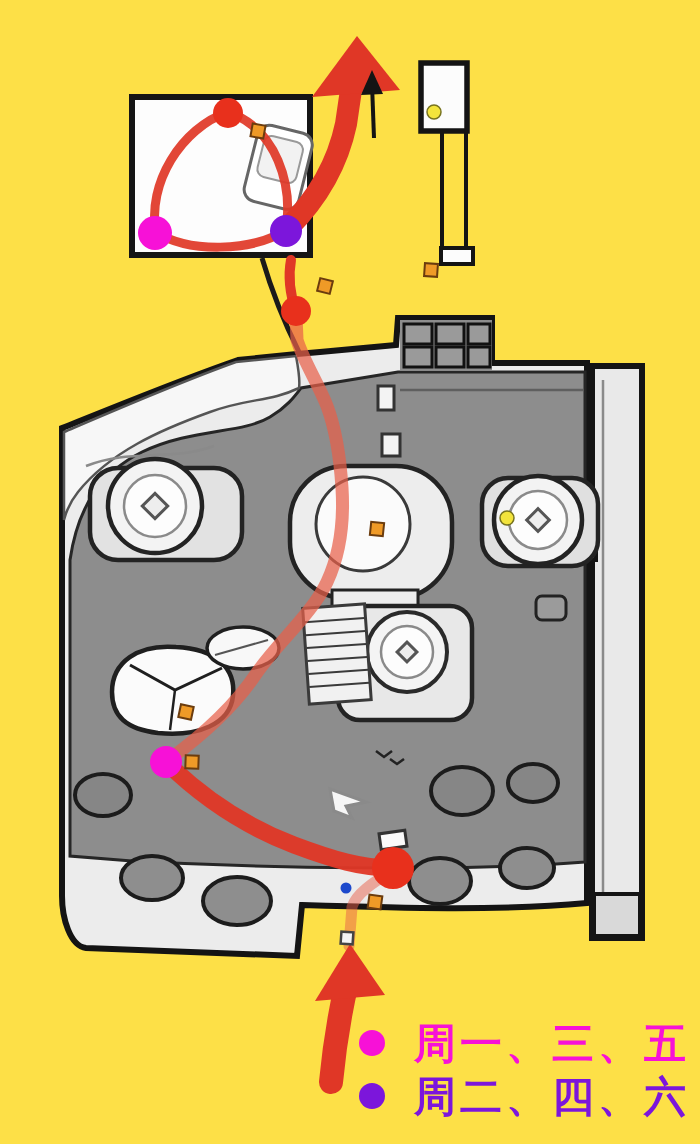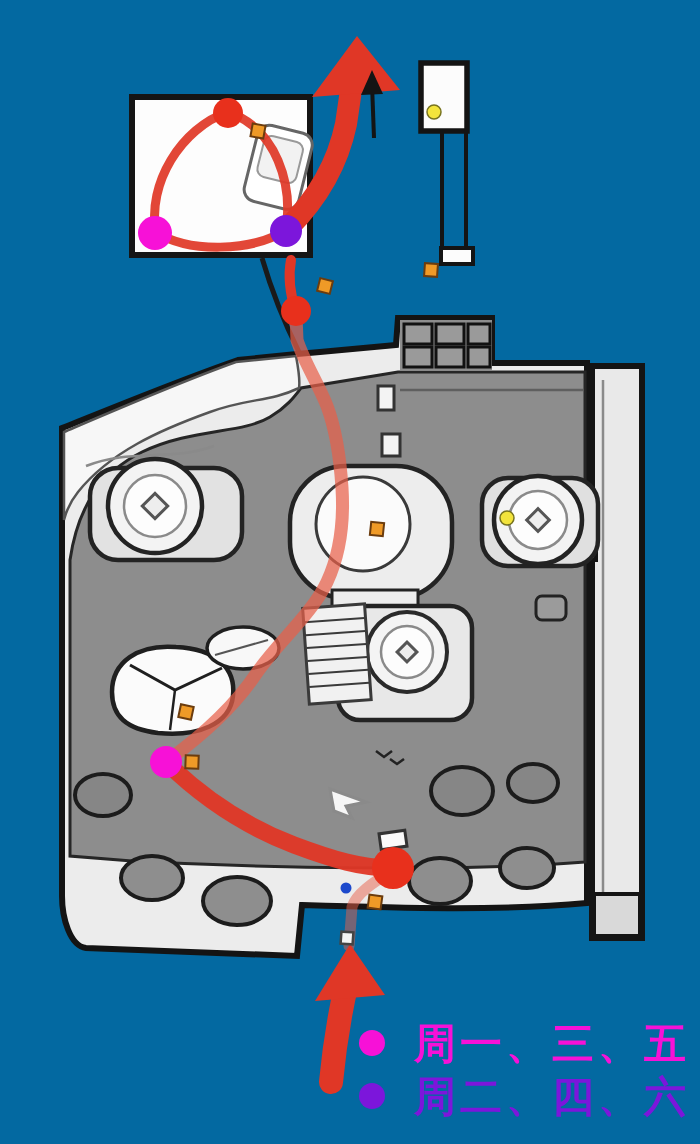--- a/index.html
+++ b/index.html
@@ -1,18 +1,18 @@
 <!DOCTYPE html>
 <html><head>
 <meta charset="utf-8">
 <style>
   html,body{margin:0;padding:0;background:#ffffff;}
   .page{
     width:700px;height:1144px;position:relative;overflow:hidden;
-    background:#0369a1;
+    background:#fde047;
     font-family:"DejaVu Sans", sans-serif;
   }
   svg{display:block;}
   .legend-text{
     font-family:"DejaVu Sans", sans-serif;
     font-size:42px;
     font-weight:700;
     letter-spacing:4px;
   }
 </style>

